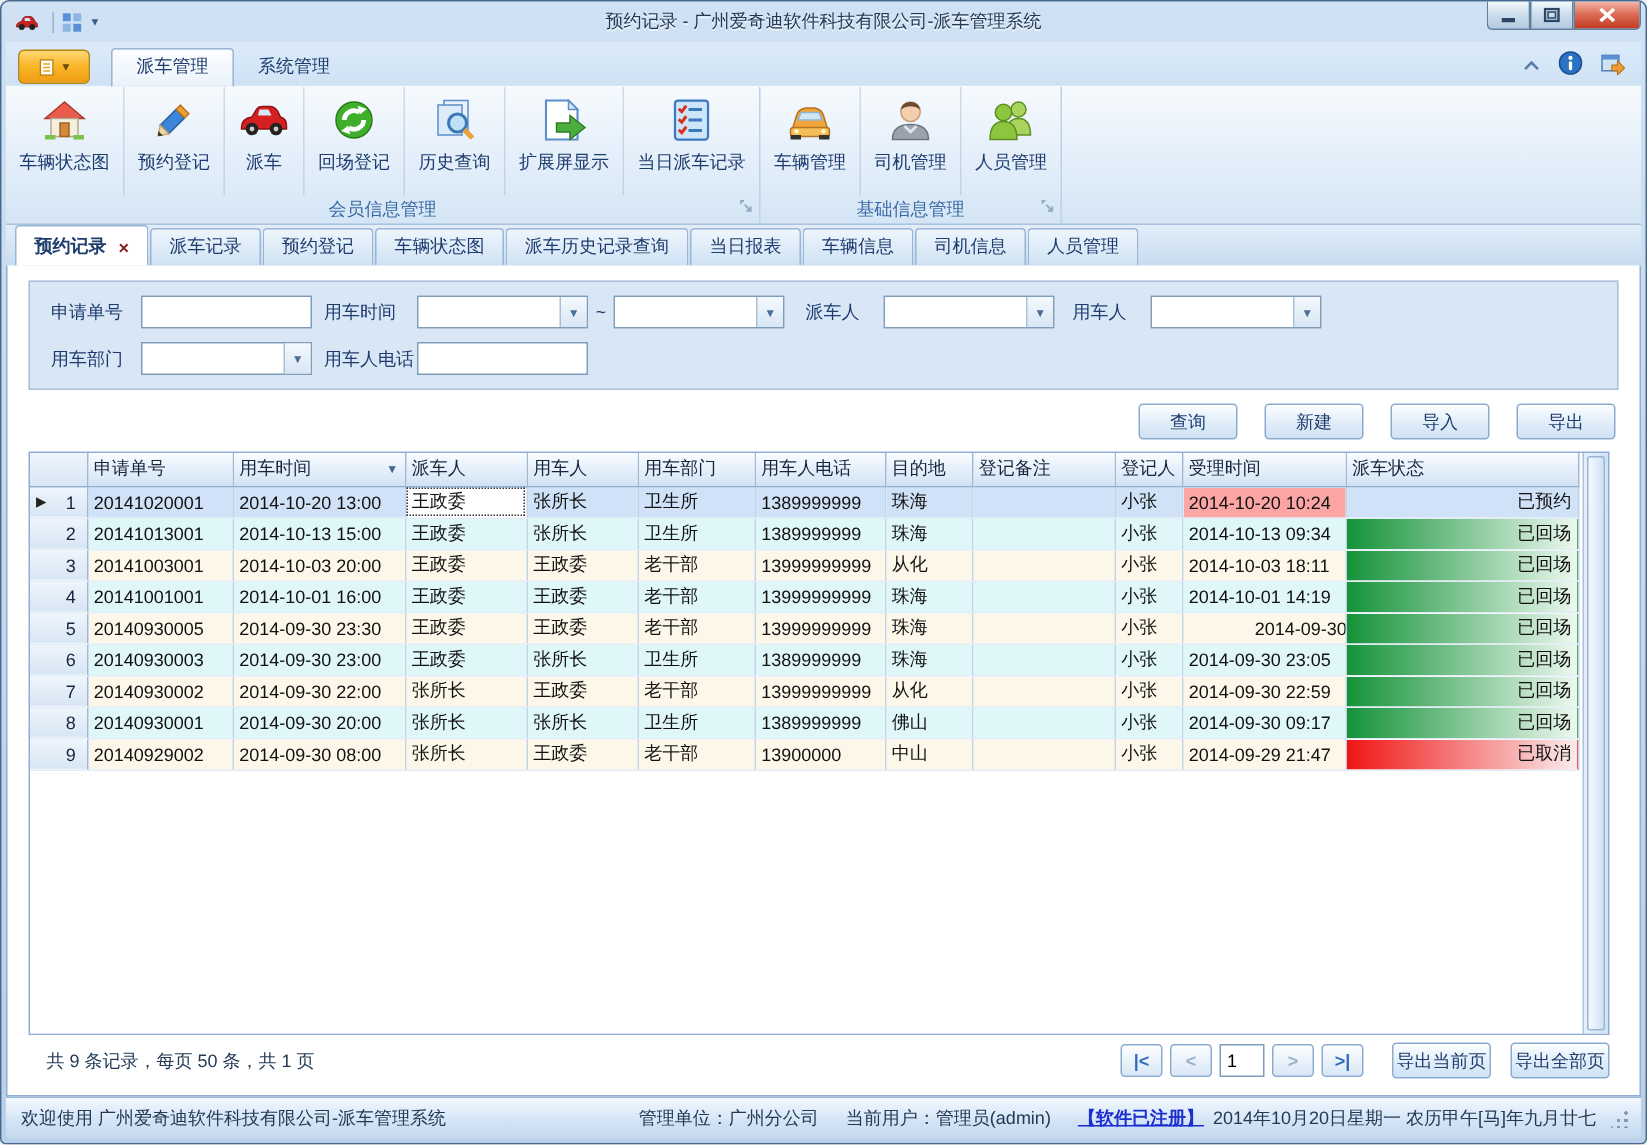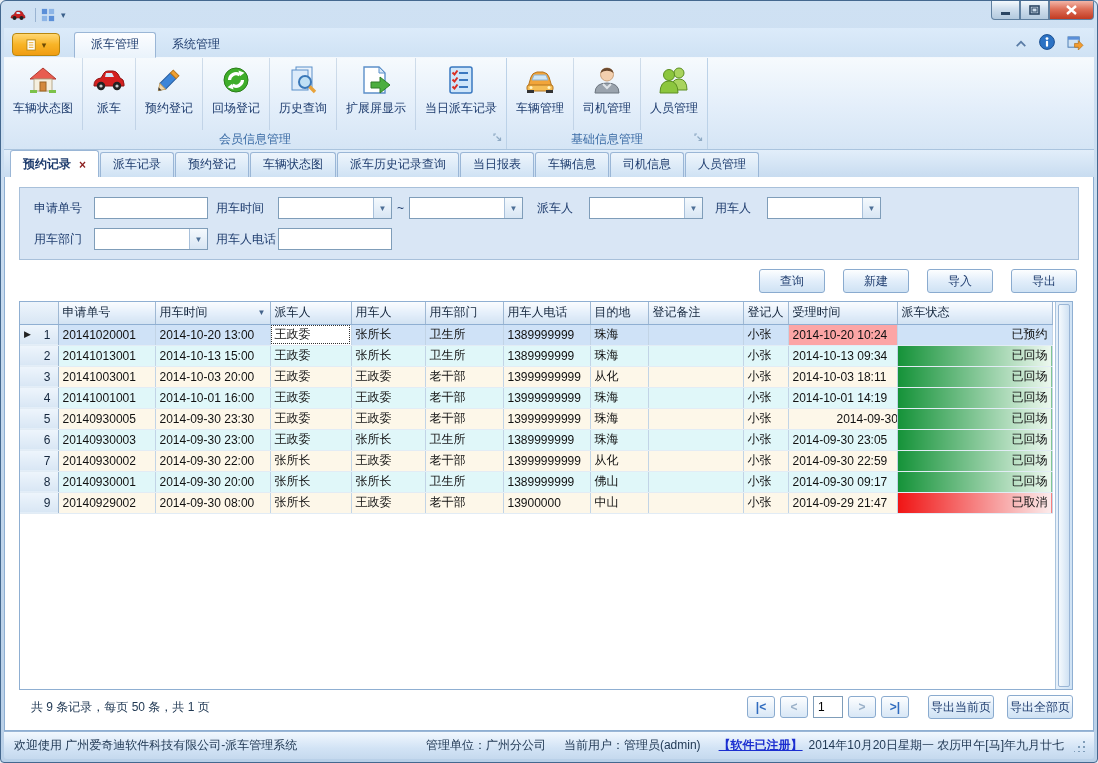--- a/index.html
+++ b/index.html
@@ -121,20 +121,21 @@
     <span class="tb-sep"></span>
     <span class="tb-icon">
       <svg width="14" height="14" viewBox="0 0 16 16">
           <rect x="1" y="1" width="6" height="6" fill="#5b8fd8"></rect>
           <rect x="9" y="1" width="6" height="6" fill="#8db5e6"></rect>
           <rect x="1" y="9" width="6" height="6" fill="#8db5e6"></rect>
           <rect x="9" y="9" width="6" height="6" fill="#5b8fd8"></rect>
         </svg>
     </span>
     <span class="tb-caret">▾</span>
+    <div class="tb-title">预约记录 - 广州爱奇迪软件科技有限公司-派车管理系统</div>
     <div class="win-controls">
       <div class="wbtn min">
           <svg width="10" height="9" viewBox="0 0 10 9">
             <rect x="0" y="6" width="9" height="3" fill="#2c4663"></rect>
           </svg>
         </div>
       <div class="wbtn">
           <svg width="11" height="10" viewBox="0 0 11 10">
             <rect x="1" y="1" width="9" height="8" fill="none" stroke="#2c4663" stroke-width="1.6"></rect>
             <rect x="3" y="3" width="5" height="4" fill="none" stroke="#2c4663"></rect>
@@ -187,43 +188,43 @@
                 <rect x="7" y="15" width="18" height="12" fill="#f5efdf" stroke="#b8a98c"></rect>
                 <rect x="13" y="18" width="6" height="9" fill="#d4883c" stroke="#9c6426"></rect>
                 <rect x="3" y="26" width="7" height="3" fill="#7cc24a"></rect>
                 <rect x="22" y="26" width="7" height="3" fill="#7cc24a"></rect>
               </svg>
             </span>
           <span class="rlabel">车辆状态图</span>
         </div>
         <div class="rbtn">
           <span class="ricon">
+              <svg width="32" height="32" viewBox="0 0 32 32">
+                <g transform="rotate(-45 16 16)">
+                  <rect x="7" y="12" width="15" height="8" fill="#3d85d8" stroke="#2a5fa0"></rect>
+                  <rect x="22" y="12" width="4" height="8" fill="#f0a030" stroke="#b5741f"></rect>
+                  <path d="M7 12 L1 16 L7 20 Z" fill="#f3d6a8" stroke="#c9a86e"></path>
+                  <path d="M3.4 13.8 L1 16 L3.4 18.2 Z" fill="#333"></path>
+                </g>
+              </svg>
+            </span>
+          <span class="rlabel">预约登记</span>
+        </div>
+        <div class="rbtn">
+          <span class="ricon">
               <svg width="34" height="26" viewBox="0 0 34 26">
                 <path d="M2 18 Q2 12 9 11 L12 6 Q13 4 16 4 L21 4 Q24 4 26 7 L28 11 Q32 12 32 17 L32 19 L2 19 Z" fill="#d42020" stroke="#8f1515"></path>
                 <circle cx="9" cy="19" r="4.2" fill="#222"></circle>
                 <circle cx="25" cy="19" r="4.2" fill="#222"></circle>
                 <circle cx="9" cy="19" r="1.6" fill="#ccc"></circle>
                 <circle cx="25" cy="19" r="1.6" fill="#ccc"></circle>
                 <path d="M14 6 L20 6 L22 10 L13 10 Z" fill="#d6e9f7"></path>
               </svg>
             </span>
           <span class="rlabel">派车</span>
-        </div>
-        <div class="rbtn">
-          <span class="ricon">
-              <svg width="32" height="32" viewBox="0 0 32 32">
-                <g transform="rotate(-45 16 16)">
-                  <rect x="7" y="12" width="15" height="8" fill="#3d85d8" stroke="#2a5fa0"></rect>
-                  <rect x="22" y="12" width="4" height="8" fill="#f0a030" stroke="#b5741f"></rect>
-                  <path d="M7 12 L1 16 L7 20 Z" fill="#f3d6a8" stroke="#c9a86e"></path>
-                  <path d="M3.4 13.8 L1 16 L3.4 18.2 Z" fill="#333"></path>
-                </g>
-              </svg>
-            </span>
-          <span class="rlabel">预约登记</span>
         </div>
         <div class="rbtn">
           <span class="ricon">
               <svg width="32" height="32" viewBox="0 0 32 32">
                 <circle cx="16" cy="16" r="12" fill="#3fae2a" stroke="#2a7d1a"></circle>
                 <path d="M9.5 16 a6.5 6.5 0 0 1 10 -5.2" stroke="#fff" stroke-width="3.2" fill="none"></path>
                 <path d="M22.5 16 a6.5 6.5 0 0 1 -10 5.2" stroke="#fff" stroke-width="3.2" fill="none"></path>
                 <path d="M18.5 6.5 l6 2.2 -4.6 3.6 z" fill="#fff"></path>
                 <path d="M13.5 25.5 l-6 -2.2 4.6 -3.6 z" fill="#fff"></path>
               </svg>

